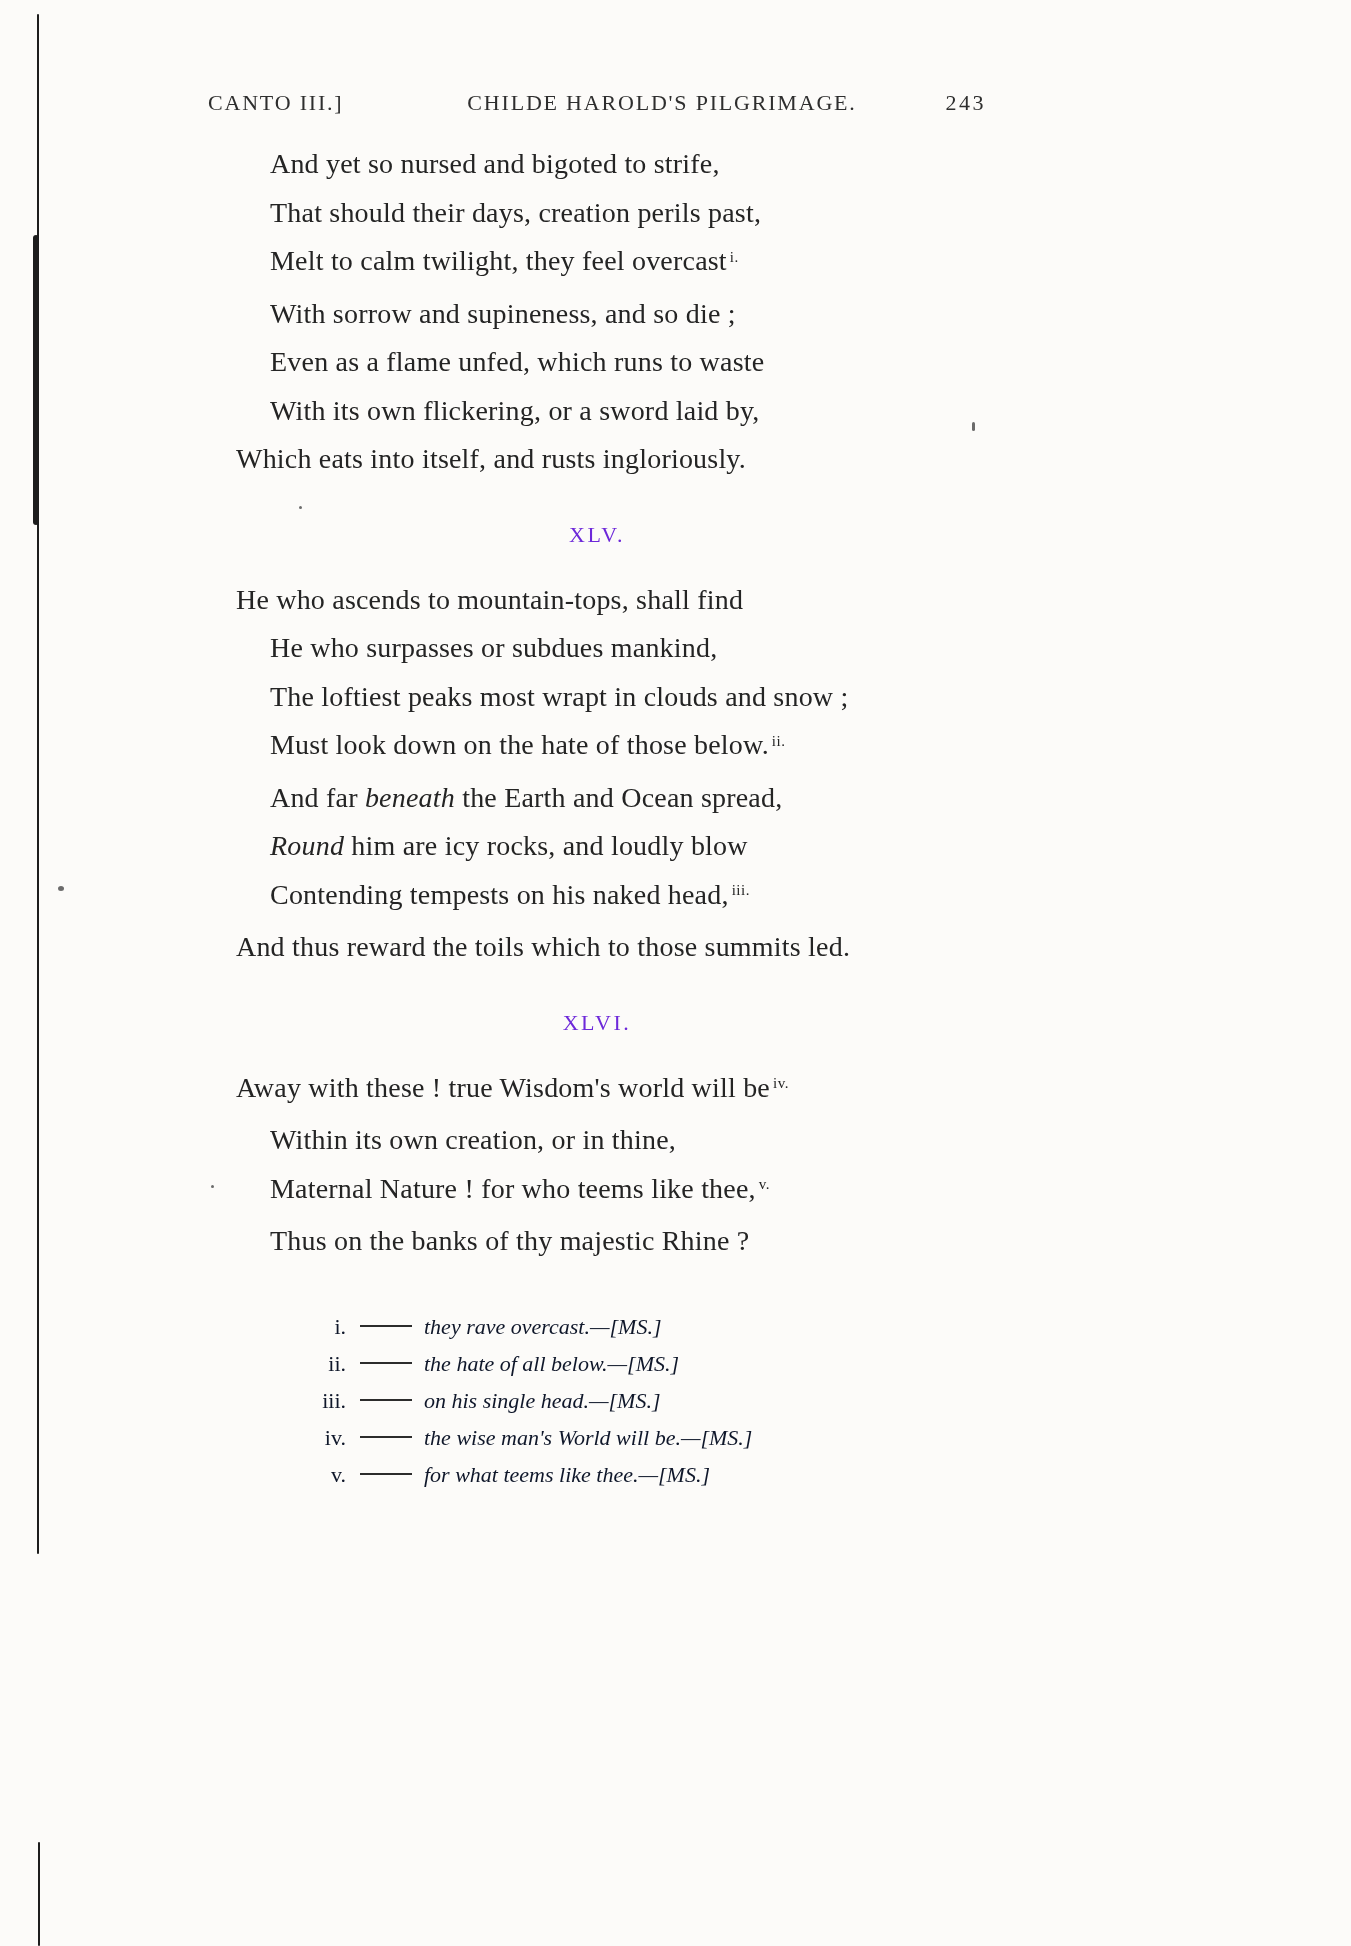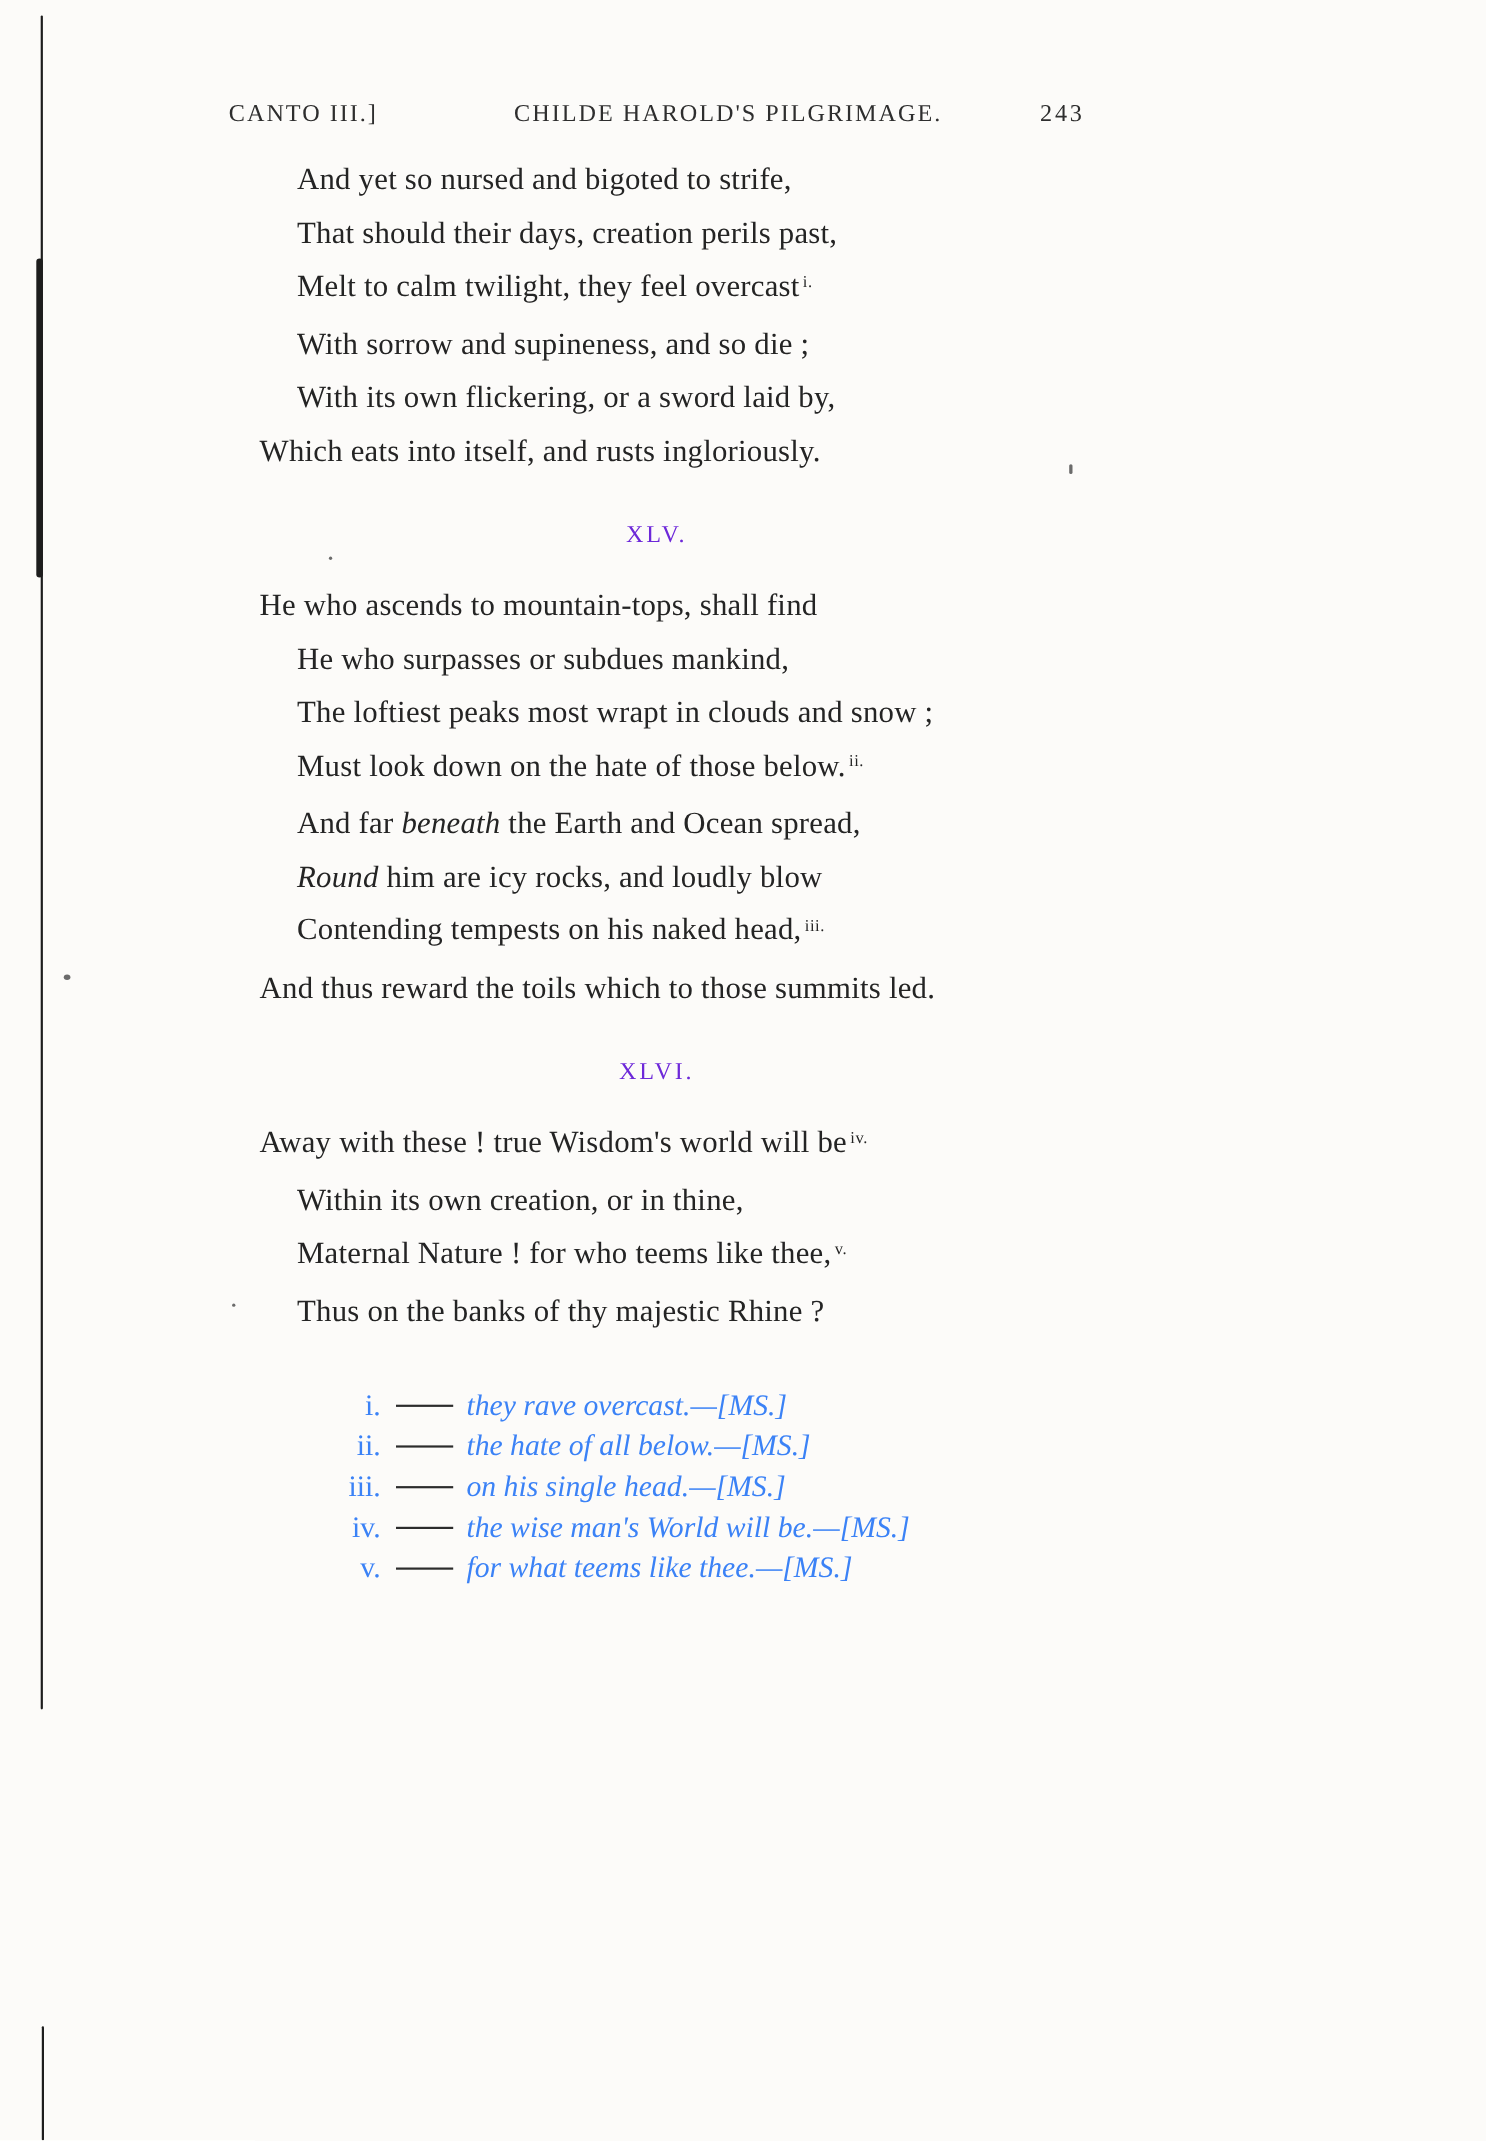--- a/index.html
+++ b/index.html
@@ -35,21 +35,21 @@
   .stanza-heading {
     text-align:center; font-size:22px; letter-spacing:2.5px;
     margin-top:38px; margin-bottom:28px; color:#6d28d9;
   }
   .poem-line { font-size:28px; line-height:48.5px; white-space:nowrap; letter-spacing:0.2px; }
   .ind0 { padding-left:28px; }
   .ind1 { padding-left:62px; }
   .fn-ref { font-size:15px; position:relative; top:-0.55em; margin-left:3px; letter-spacing:0.5px; }
   em { font-style:italic; }
 
-  #footnotes { margin-top:42px; font-size:27px; color:#3b82f6; }
+  #footnotes { margin-top:42px; font-size:22px; color:#0f172a; }
   .footnote { white-space:nowrap; line-height:37px; }
   .fn-label { display:inline-block; width:138px; text-align:right; }
   .fn-rule {
     display:inline-block; width:52px; height:2px;
     background:#2c2c2c; vertical-align:middle;
     margin:0 12px 4px 14px;
   }
   .fn-text { font-style:italic; }
   .fn-source { font-style:italic; }
 </style>
@@ -72,20 +72,21 @@
       <span class="h-title">CHILDE HAROLD'S PILGRIMAGE.</span>
       <span class="h-page">243</span>
     </div>
 
     <div id="stanzas">
         <div class="stanza">
           <div class="poem-line ind1"><span>And yet so nursed and bigoted to strife,</span></div>
           <div class="poem-line ind1"><span>That should their days, creation perils past,</span></div>
           <div class="poem-line ind1"><span>Melt to calm twilight, they feel overcast</span><span class="fn-ref">i.</span></div>
           <div class="poem-line ind1"><span>With sorrow and supineness, and so die ;</span></div>
+          <div class="poem-line ind1"><span>Even as a flame unfed, which runs to waste</span></div>
           <div class="poem-line ind1"><span>With its own flickering, or a sword laid by,</span></div>
           <div class="poem-line ind0"><span>Which eats into itself, and rusts ingloriously.</span></div>
         </div>
         <div class="stanza-heading">XLV.</div>
         <div class="stanza">
           <div class="poem-line ind0"><span>He who ascends to mountain-tops, shall find</span></div>
           <div class="poem-line ind1"><span>He who surpasses or subdues mankind,</span></div>
           <div class="poem-line ind1"><span>The loftiest peaks most wrapt in clouds and snow ;</span></div>
           <div class="poem-line ind1"><span>Must look down on the hate of those below.</span><span class="fn-ref">ii.</span></div>
           <div class="poem-line ind1"><span>And far </span><em>beneath</em><span> the Earth and Ocean spread,</span></div>

